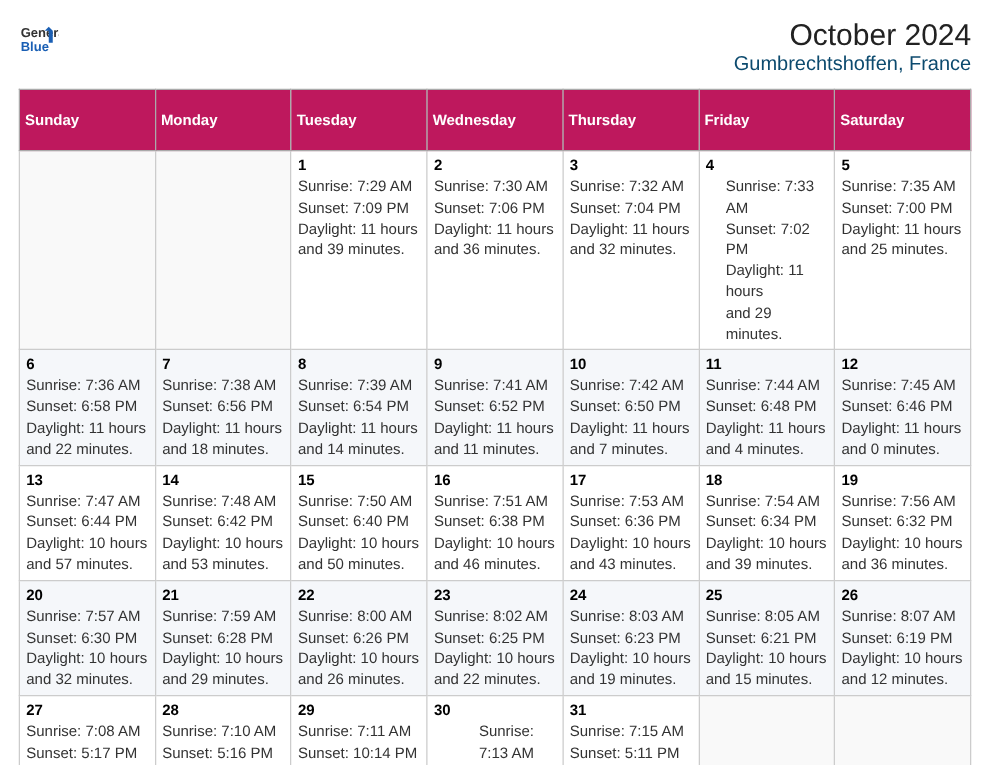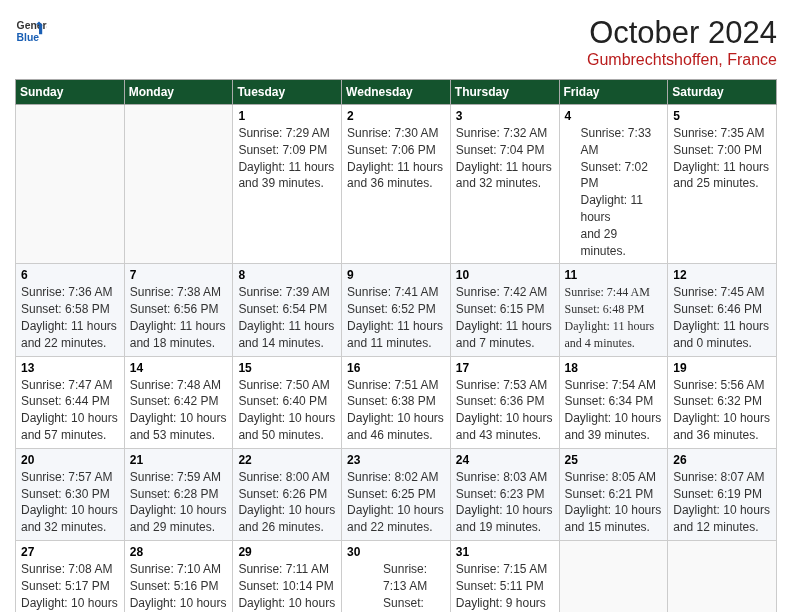--- a/index.html
+++ b/index.html
@@ -22,37 +22,37 @@
       gap: 4px;
     }
     .logo-icon {
       width: 32px;
       height: 32px;
     }
     .title-block {
       text-align: right;
     }
     .month-title {
-      font-size: 31px;
+      font-size: 24px;
       font-weight: normal;
       color: #222;
     }
     .subtitle {
       font-size: 16px;
-      color: #b91c1c;
+      color: #0c4a6e;
     }
     .calendar {
       width: 100%;
       border-collapse: collapse;
       font-size: 11px;
     }
     .calendar th {
-      background: #14532d;
+      background: #be185d;
       color: #fff;
-      padding: 5px 4px;
+      padding: 17px 4px;
       text-align: left;
       font-size: 12px;
       font-weight: bold;
       border: 1px solid #aaa;
     }
     .calendar td {
       border: 1px solid #ccc;
       vertical-align: top;
       padding: 4px 5px;
       width: 108px;
@@ -171,27 +171,27 @@
         <td>
           <span class="day-num">9</span>
           <div class="day-info" style="white-space: pre-line;">Sunrise: 7:41 AM
 Sunset: 6:52 PM
 Daylight: 11 hours
 and 11 minutes.</div>
         </td>
         <td>
           <span class="day-num">10</span>
           <div class="day-info" style="white-space: pre-line;">Sunrise: 7:42 AM
-Sunset: 6:15 PM
+Sunset: 6:50 PM
 Daylight: 11 hours
 and 7 minutes.</div>
         </td>
         <td>
           <span class="day-num">11</span>
-          <div class="day-info" style="white-space: pre-line; font-family: Liberation Serif, serif;">Sunrise: 7:44 AM
+          <div class="day-info" style="white-space: pre-line;">Sunrise: 7:44 AM
 Sunset: 6:48 PM
 Daylight: 11 hours
 and 4 minutes.</div>
         </td>
         <td>
           <span class="day-num">12</span>
           <div class="day-info" style="white-space: pre-line;">Sunrise: 7:45 AM
 Sunset: 6:46 PM
 Daylight: 11 hours
 and 0 minutes.</div>
@@ -235,21 +235,21 @@
         </td>
         <td>
           <span class="day-num">18</span>
           <div class="day-info" style="white-space: pre-line;">Sunrise: 7:54 AM
 Sunset: 6:34 PM
 Daylight: 10 hours
 and 39 minutes.</div>
         </td>
         <td>
           <span class="day-num">19</span>
-          <div class="day-info" style="white-space: pre-line;">Sunrise: 5:56 AM
+          <div class="day-info" style="white-space: pre-line;">Sunrise: 7:56 AM
 Sunset: 6:32 PM
 Daylight: 10 hours
 and 36 minutes.</div>
         </td>
       </tr>
       <tr>
         <td>
           <span class="day-num">20</span>
           <div class="day-info" style="white-space: pre-line;">Sunrise: 7:57 AM
 Sunset: 6:30 PM

